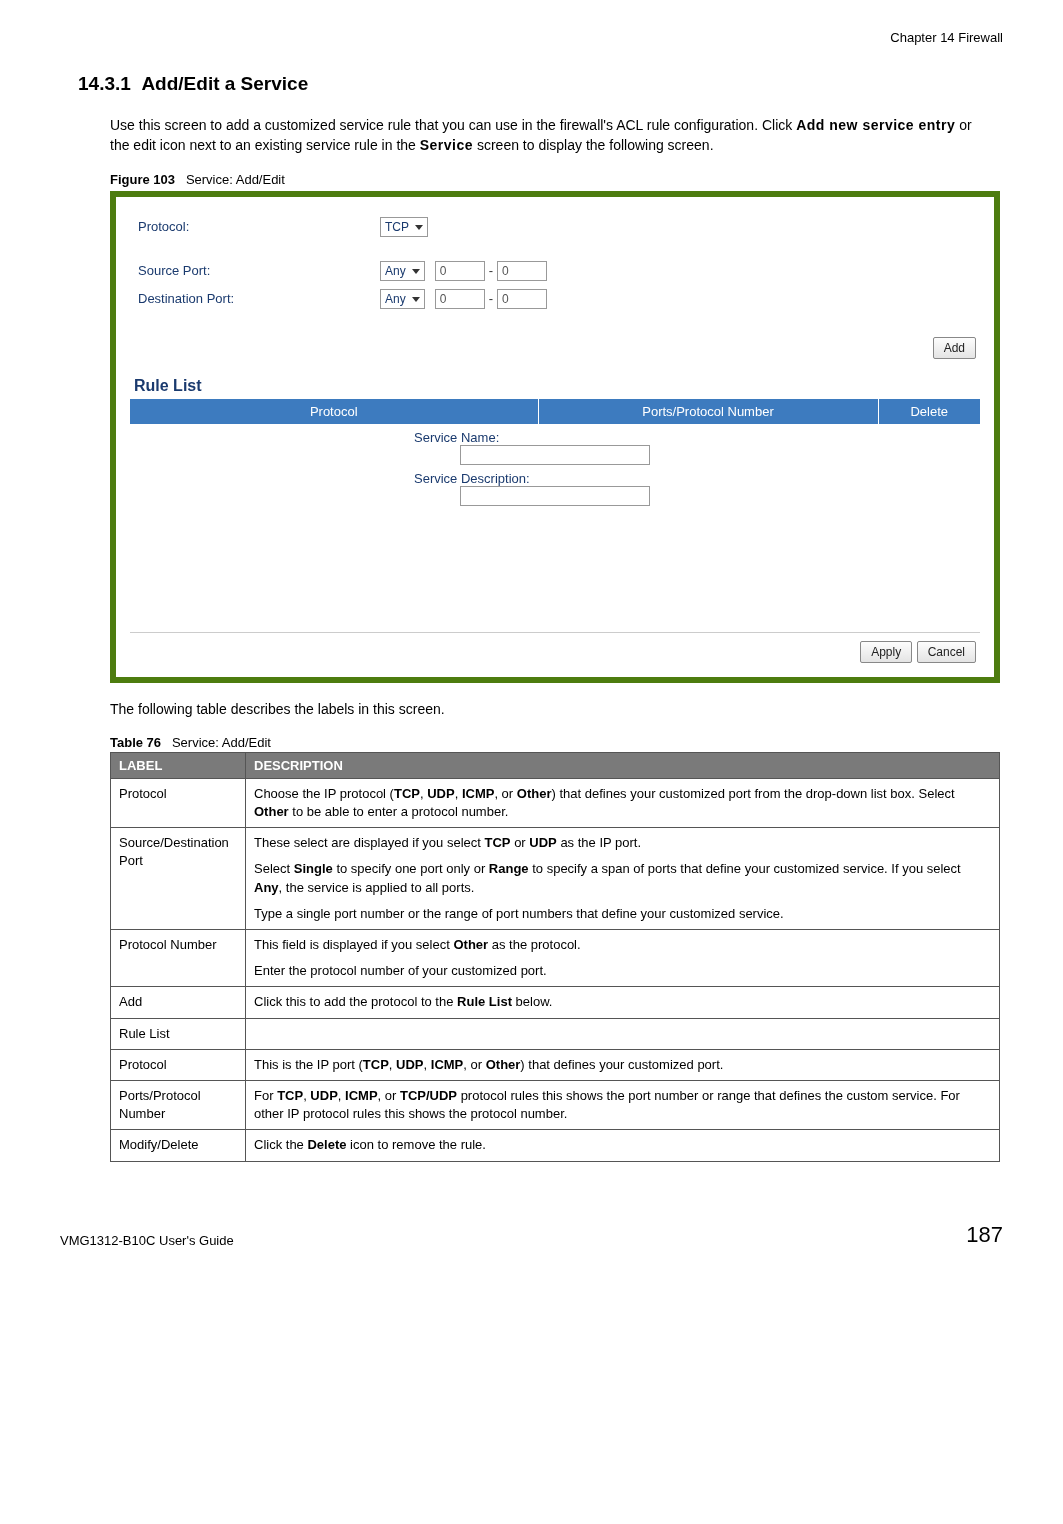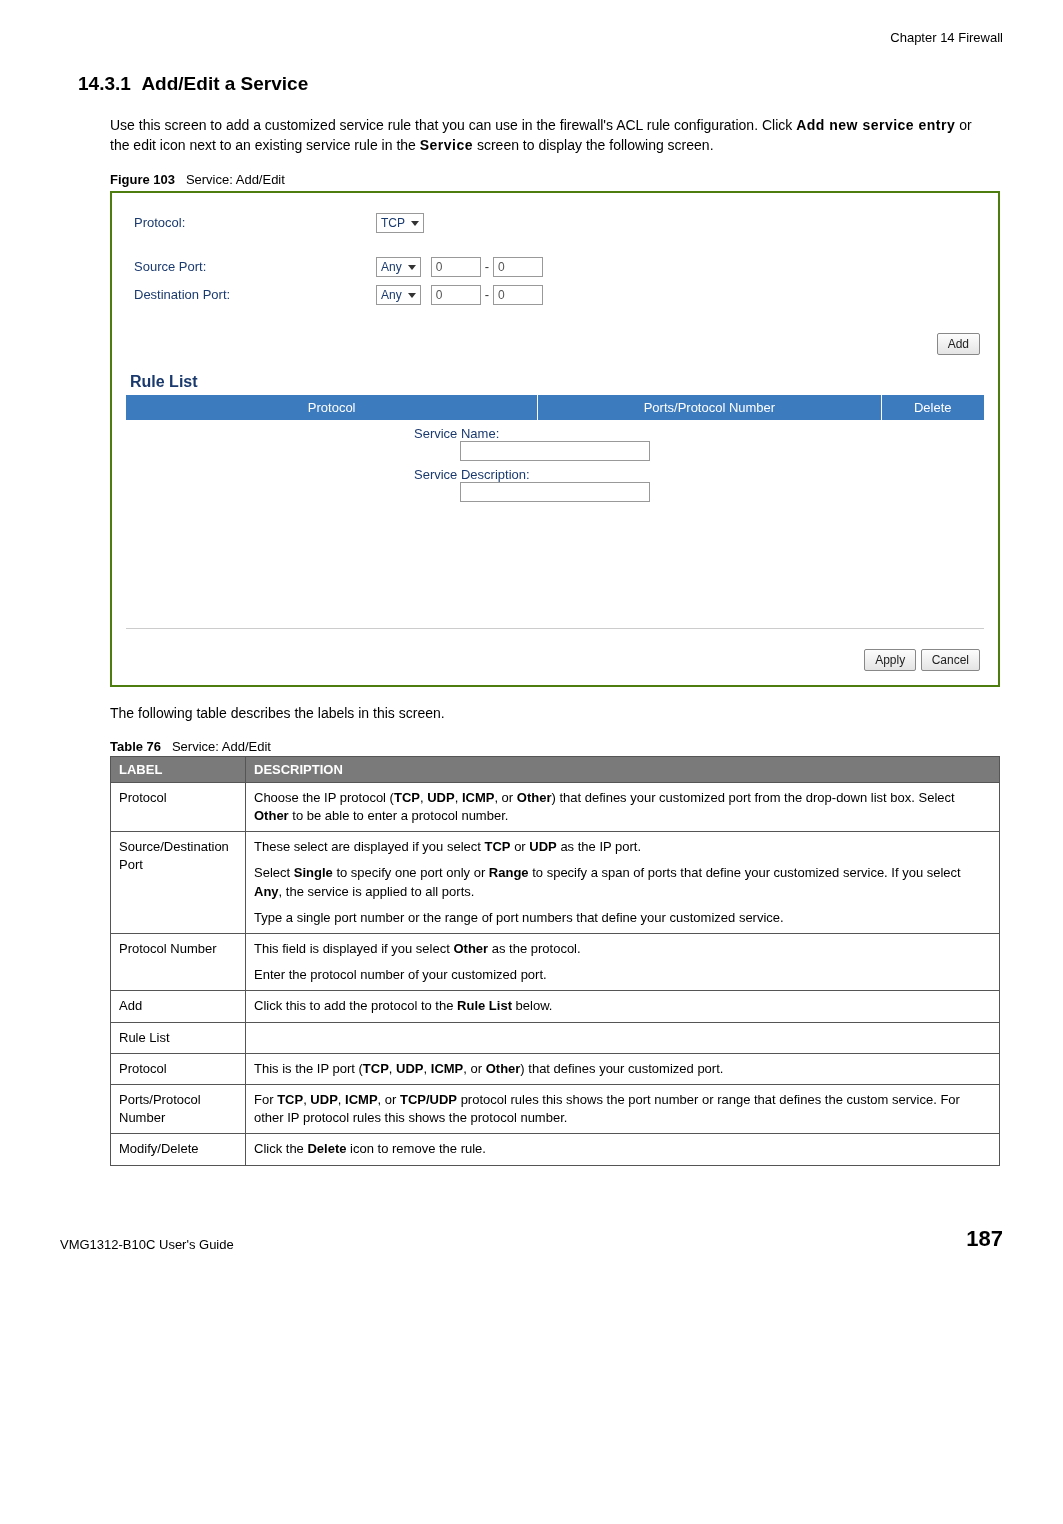--- a/index.html
+++ b/index.html
@@ -29,21 +29,21 @@
       margin-bottom: 16px;
     }
     .figure-caption {
       font-size: 13px;
       margin-left: 50px;
       margin-bottom: 4px;
     }
     .figure-caption b { font-weight: bold; }
     .screenshot {
       margin-left: 50px;
-      border: 2px solid #4d7c0f;
+      border: 6px solid #4d7c0f;
       width: 890px;
       background: #fff;
       padding: 12px 14px 14px 14px;
     }
     .form-row {
       display: flex;
       align-items: center;
       margin: 8px 0;
       font-size: 13px;
       color: #1a3a6e;
@@ -131,21 +131,21 @@
     .svc-input {
       border: 1px solid #999;
       height: 20px;
       width: 190px;
       background: #fff;
     }
     .spacer-block { height: 120px; }
     .bottom-btns {
       text-align: right;
       border-top: 1px solid #ccc;
-      padding-top: 20px;
+      padding-top: 8px;
       padding-right: 4px;
     }
     .table-caption {
       font-size: 13px;
       margin-left: 50px;
       margin-bottom: 2px;
     }
     .desc-table {
       margin-left: 50px;
       width: 890px;
@@ -171,21 +171,21 @@
     .desc-table p:last-child { margin-bottom: 0; }
     .footer {
       display: flex;
       justify-content: space-between;
       align-items: flex-end;
       margin-top: 60px;
       font-size: 13px;
     }
     .footer .pg {
       font-size: 22px;
-      font-weight: bold;
+      font-weight: normal;
     }
     b.cmd { letter-spacing: 0.5px; }
   </style>
 </head>
 <body>
 
 <div class="header-right">Chapter 14 Firewall</div>
 
 <div class="section-number">
   <span>14.3.1</span>&nbsp;&nbsp;<span>Add/Edit a Service</span>

